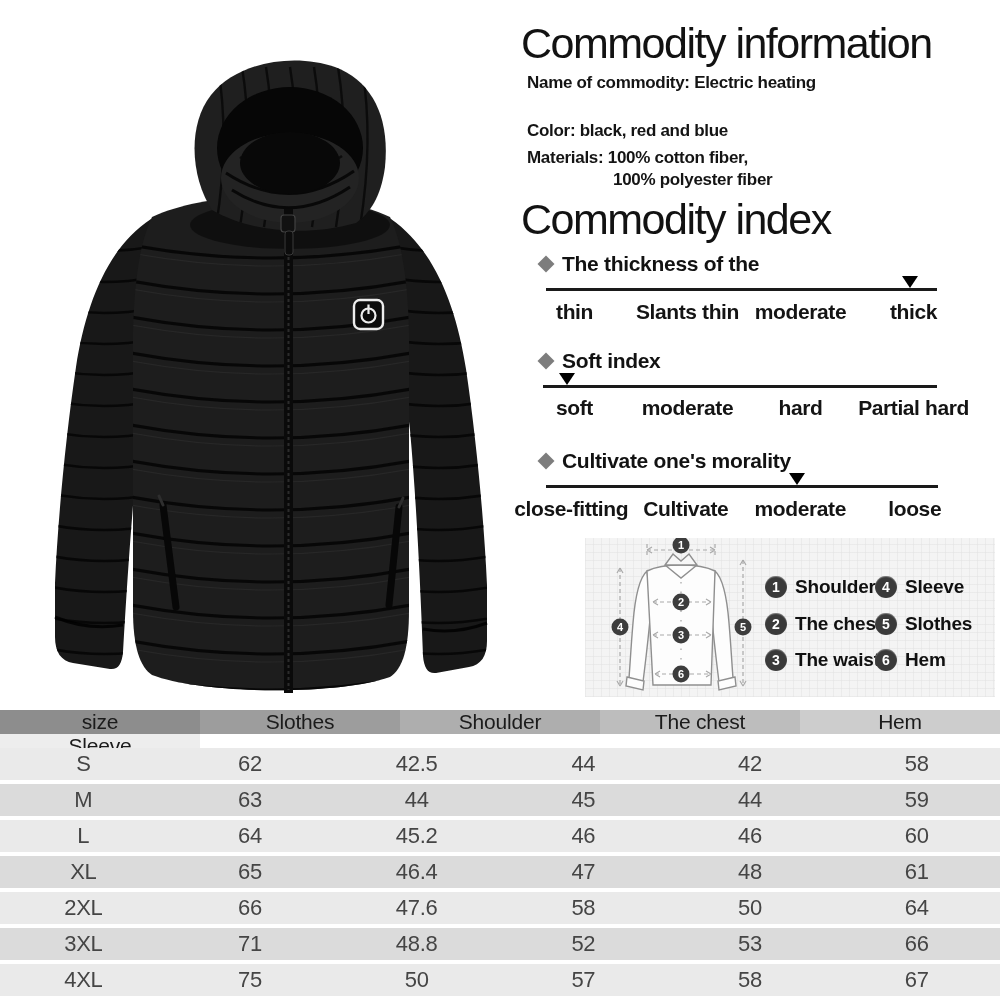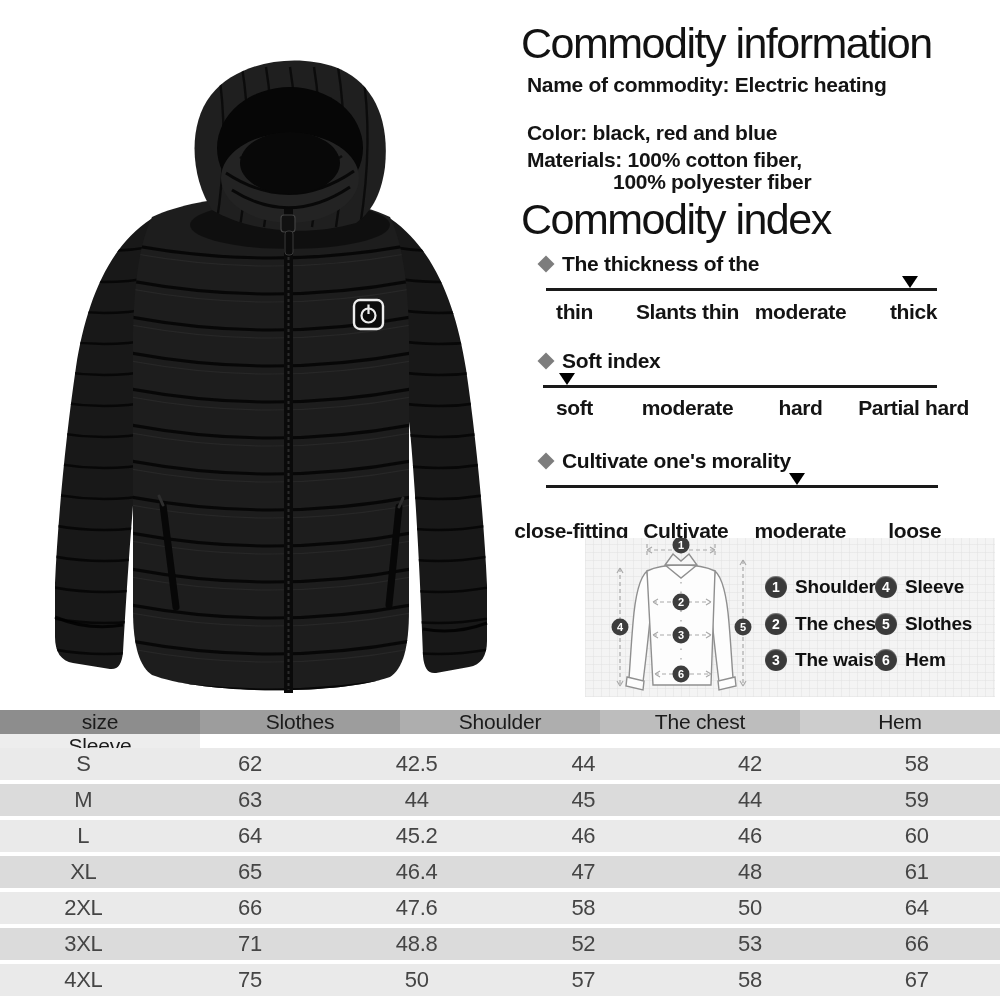--- a/index.html
+++ b/index.html
@@ -1,21 +1,21 @@
 <!DOCTYPE html>
 <html><head>
 <meta charset="utf-8">
 <style>
   html,body{margin:0;padding:0;background:#fff;}
   #stage{position:relative;width:1000px;height:1000px;background:#ffffff;overflow:hidden;
          font-family:"Liberation Sans", sans-serif;color:#161616;}
   .abs{position:absolute;}
   
   .big-title{font-size:43px;font-weight:400;letter-spacing:-1.5px;color:#121212;white-space:nowrap;line-height:1;}
-  .info-line{font-size:21px;font-weight:700;letter-spacing:-0.3px;color:#141414;white-space:nowrap;line-height:1;}
+  .info-line{font-size:17px;font-weight:700;letter-spacing:-0.3px;color:#141414;white-space:nowrap;line-height:1;}
   
   .scale-label{display:flex;align-items:center;gap:10px;}
   .diamond{width:12px;height:12px;background:#7d7d7d;transform:rotate(45deg);flex:0 0 auto;}
   .scale-label span{font-size:21px;font-weight:700;letter-spacing:-0.3px;color:#121212;white-space:nowrap;}
   .scale-line{height:3px;background:#1a1a1a;}
   .marker{position:absolute;top:-12px;width:0;height:0;border-left:8px solid transparent;
           border-right:8px solid transparent;border-top:12px solid #000;transform:translateX(-50%);}
   .ticks{display:grid;grid-template-columns:1fr 1fr 1fr 1fr;}
   .ticks span{text-align:center;font-size:21px;font-weight:700;letter-spacing:-0.4px;color:#141414;white-space:nowrap;}
   
@@ -204,21 +204,21 @@
     <span>Partial hard</span>
   </div>
 
   <div class="abs scale-label" style="left:540px;top:449px;">
     <span class="diamond"></span>
     <span>Cultivate one's morality</span>
   </div>
   <div class="abs scale-line" style="left:546px;top:485px;width:392px;">
     <span class="marker" style="left: 64%;"></span>
   </div>
-  <div class="abs ticks" style="left:514px;top:497px;width:458px;margin-top:22px;">
+  <div class="abs ticks" style="left:514px;top:497px;width:458px;">
     <span>close-fitting</span>
     <span>Cultivate</span>
     <span>moderate</span>
     <span>loose</span>
   </div>
 
   <div id="measure-panel" class="abs">
     <svg width="185" height="159" viewBox="0 0 185 159" style="position:absolute;left:0;top:0;">
       <g stroke="#8f8f8f" stroke-width="1.4" fill="#fdfdfd">
 

